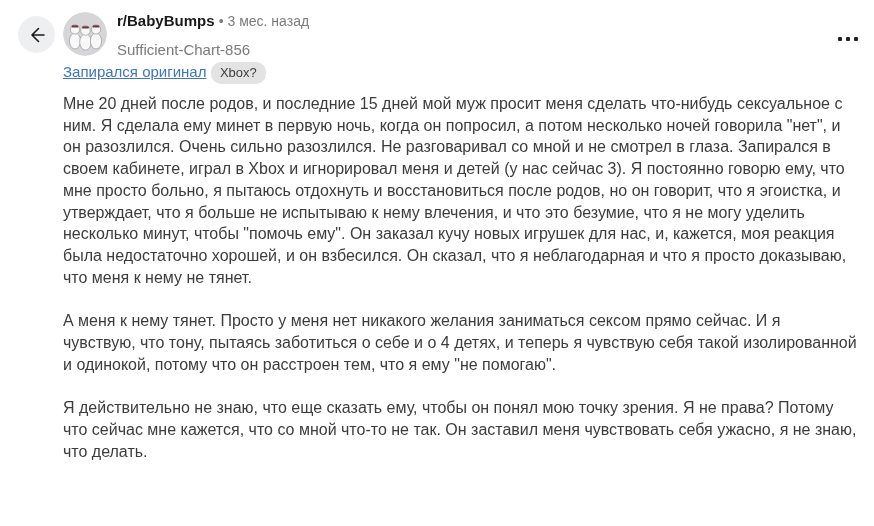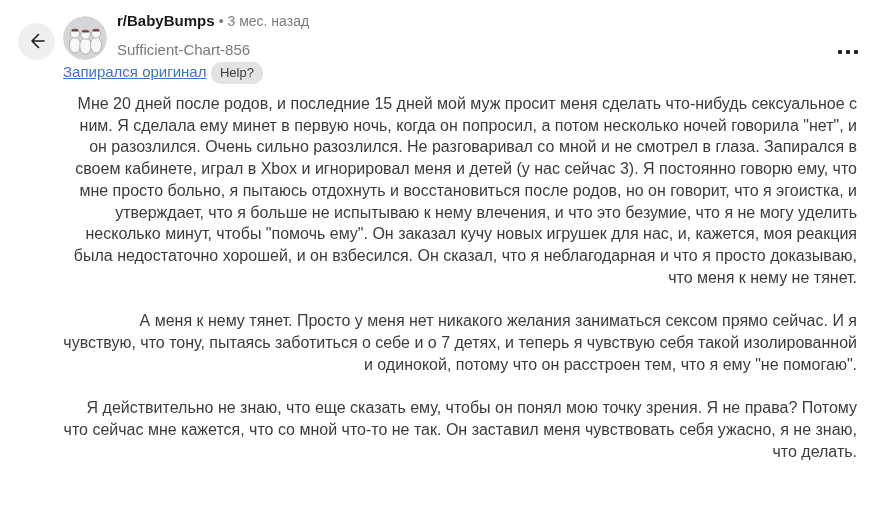--- a/index.html
+++ b/index.html
@@ -9,21 +9,21 @@
     width: 874px; height: 526px;
     position: relative;
     overflow: hidden;
     color: #1a1a1b;
   }
   .page { position: absolute; inset: 0; background: #fff; }
 
   
   .header {
     position: absolute; top: 8px; left: 18px; right: 12px;
-    display: flex; align-items: flex-end;
+    display: flex; align-items: center;
   }
   .back-btn {
     width: 37px; height: 37px; border-radius: 50%;
     background: #edeff1; border: none; cursor: pointer;
     display: flex; align-items: center; justify-content: center;
     margin-top: 2px; flex: 0 0 auto;
   }
   .back-btn svg { display: block; }
   .avatar {
     width: 44px; height: 44px; border-radius: 50%;
@@ -59,21 +59,21 @@
     margin-bottom: 17px;
   }
   .flair {
     display: inline-block;
     background: #e3e3e3; color: #3d3d3d;
     font-size: 13px; line-height: 1;
     padding: 4px 9px 5px; border-radius: 10px;
     cursor: pointer; margin-bottom: 7px;
   }
   .body-text { font-size: 16px; line-height: 21.7px; color: #3c3c3c; }
-  .body-text p { margin-bottom: 22px; text-align: right; }
+  .body-text p { margin-bottom: 22px; }
 </style>
 </head>
 <body>
 
 <div class="page">
 
   <div class="header">
     <button class="back-btn">
       <span>
         <svg width="20" height="20" viewBox="0 0 20 20">
@@ -115,22 +115,22 @@
           <i></i>
           <i></i>
         </span>
     </button>
   </div>
 
   <div class="main">
     <a class="orig-link">Запирался оригинал</a>
 
 
-    <span class="flair">Help?</span>
+    <span class="flair">Xbox?</span>
 
     <div class="body-text">
       <p>Мне 20 дней после родов, и последние 15 дней мой муж просит меня сделать что-нибудь сексуальное с ним. Я сделала ему минет в первую ночь, когда он попросил, а потом несколько ночей говорила "нет", и он разозлился. Очень сильно разозлился. Не разговаривал со мной и не смотрел в глаза. Запирался в своем кабинете, играл в Xbox и игнорировал меня и детей (у нас сейчас 3). Я постоянно говорю ему, что мне просто больно, я пытаюсь отдохнуть и восстановиться после родов, но он говорит, что я эгоистка, и утверждает, что я больше не испытываю к нему влечения, и что это безумие, что я не могу уделить несколько минут, чтобы "помочь ему". Он заказал кучу новых игрушек для нас, и, кажется, моя реакция была недостаточно хорошей, и он взбесился. Он сказал, что я неблагодарная и что я просто доказываю, что меня к нему не тянет.</p>
-      <p>А меня к нему тянет. Просто у меня нет никакого желания заниматься сексом прямо сейчас. И я чувствую, что тону, пытаясь заботиться о себе и о 7 детях, и теперь я чувствую себя такой изолированной и одинокой, потому что он расстроен тем, что я ему "не помогаю".</p>
+      <p>А меня к нему тянет. Просто у меня нет никакого желания заниматься сексом прямо сейчас. И я чувствую, что тону, пытаясь заботиться о себе и о 4 детях, и теперь я чувствую себя такой изолированной и одинокой, потому что он расстроен тем, что я ему "не помогаю".</p>
       <p>Я действительно не знаю, что еще сказать ему, чтобы он понял мою точку зрения. Я не права? Потому что сейчас мне кажется, что со мной что-то не так. Он заставил меня чувствовать себя ужасно, я не знаю, что делать.</p>
     </div>
   </div>
 
 </div>
 
 </body></html>

